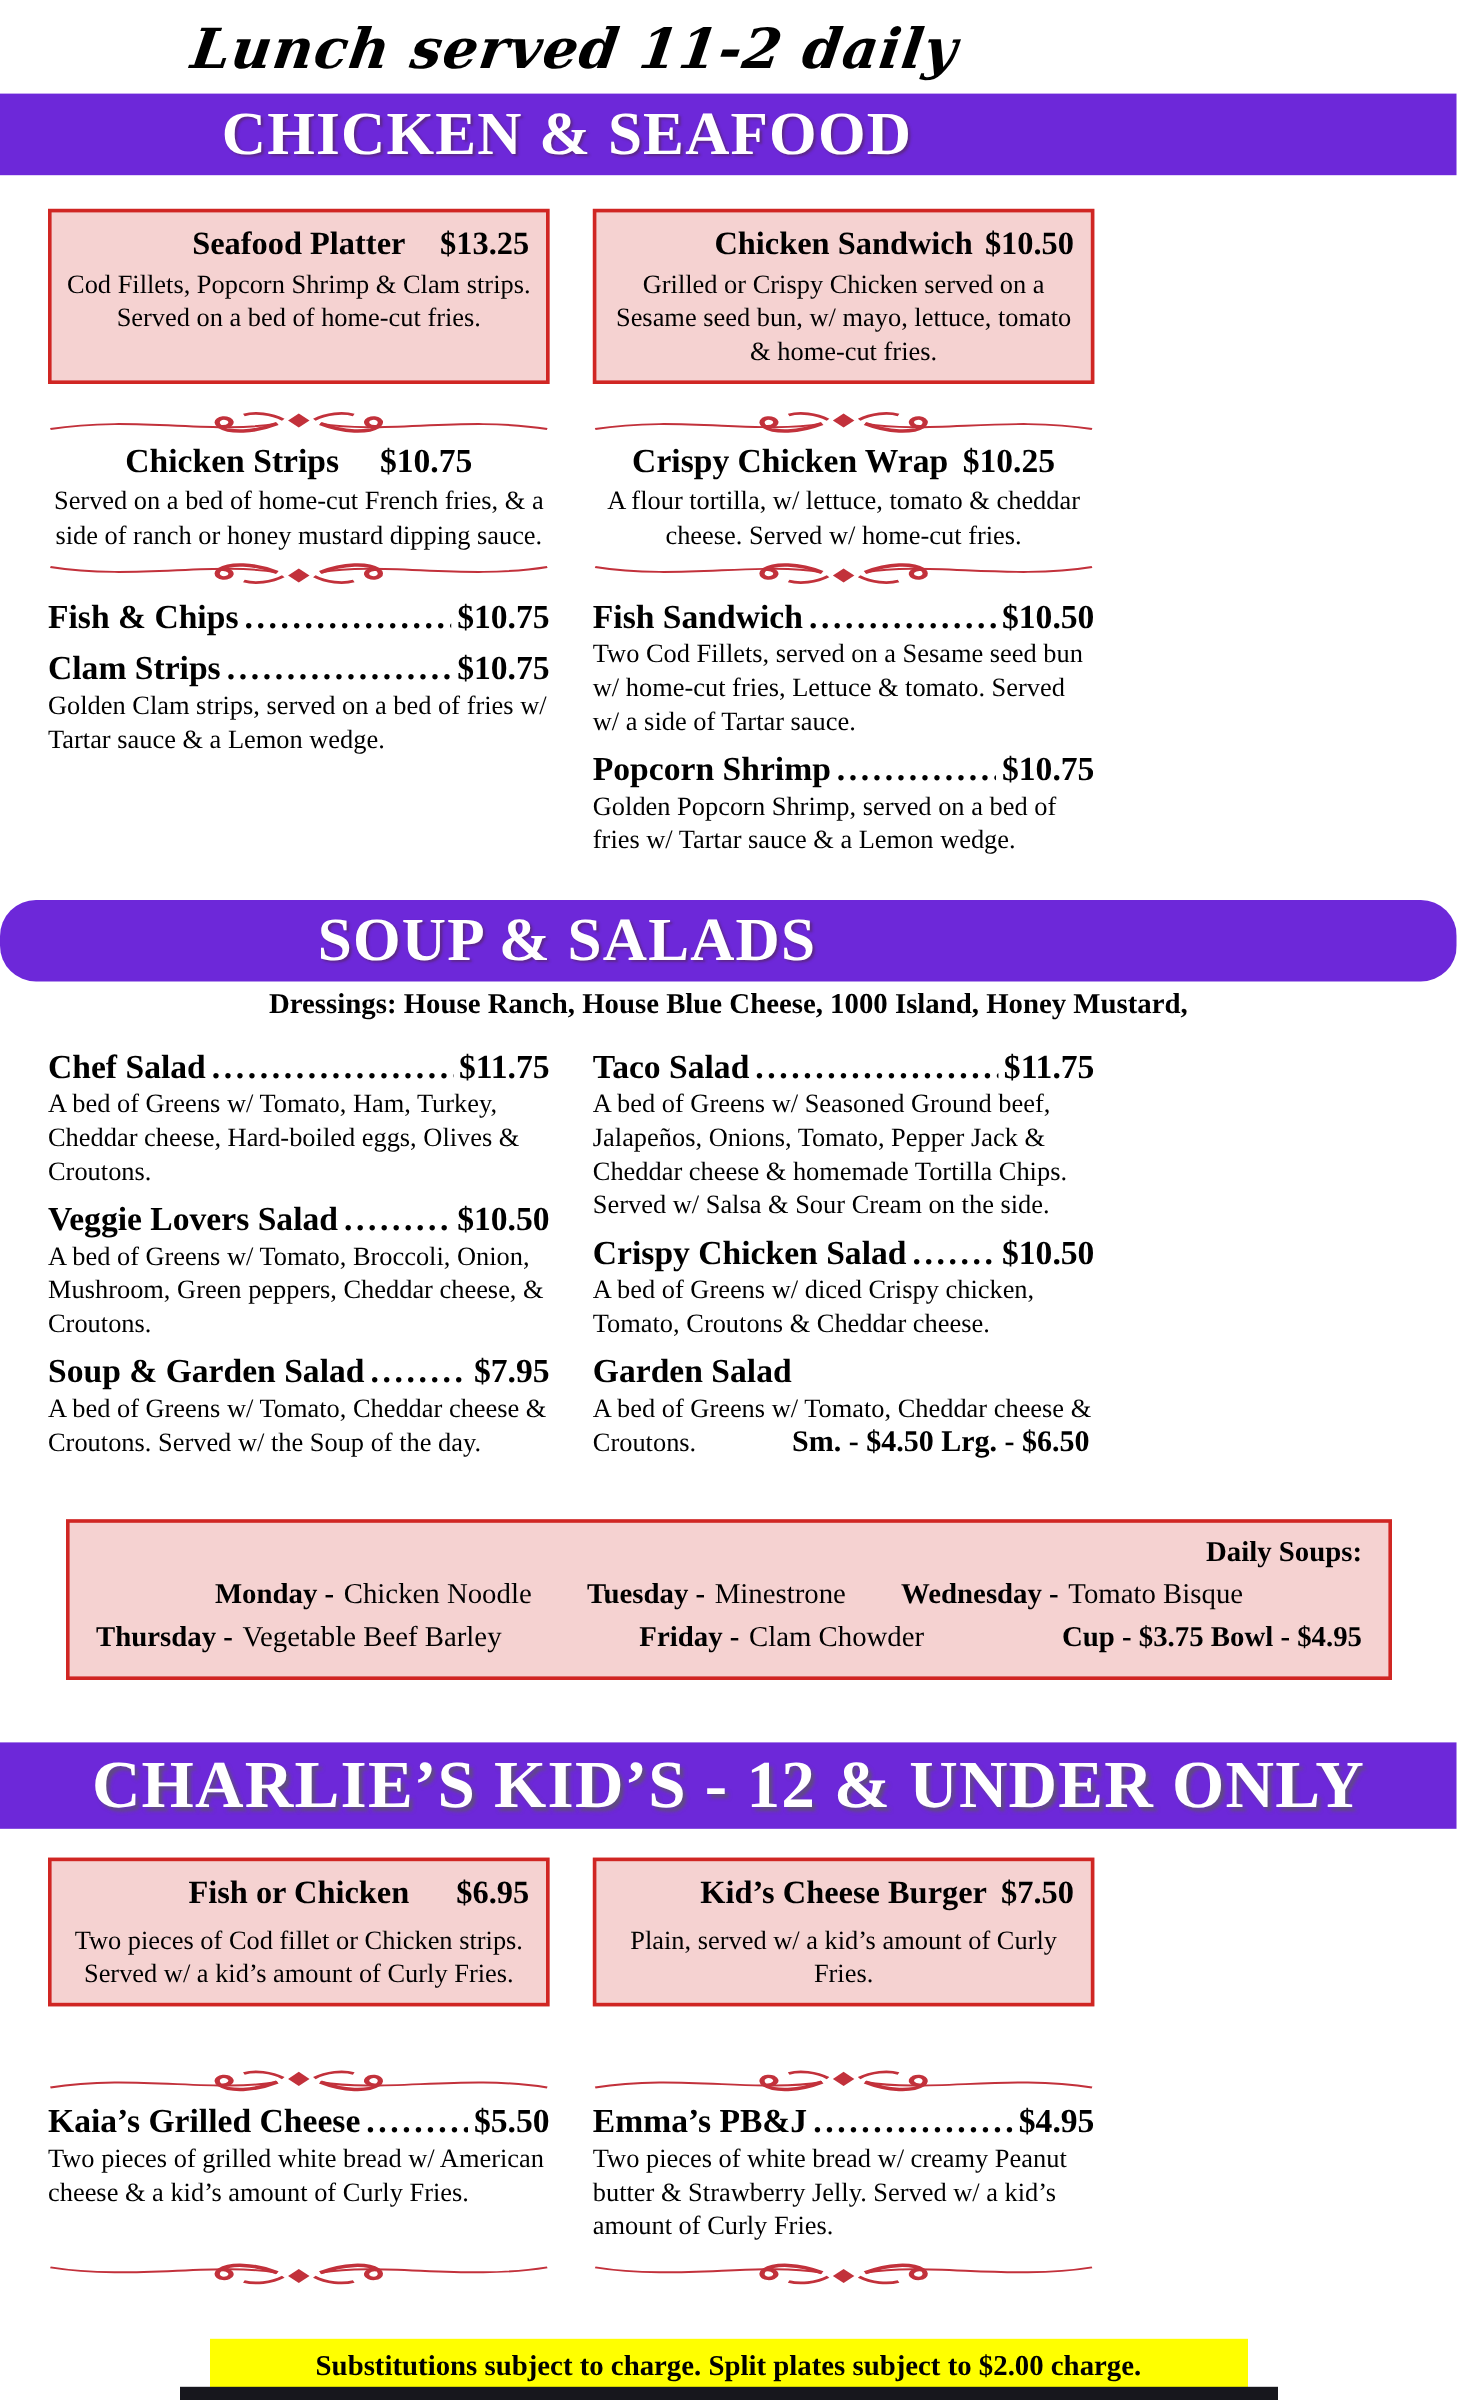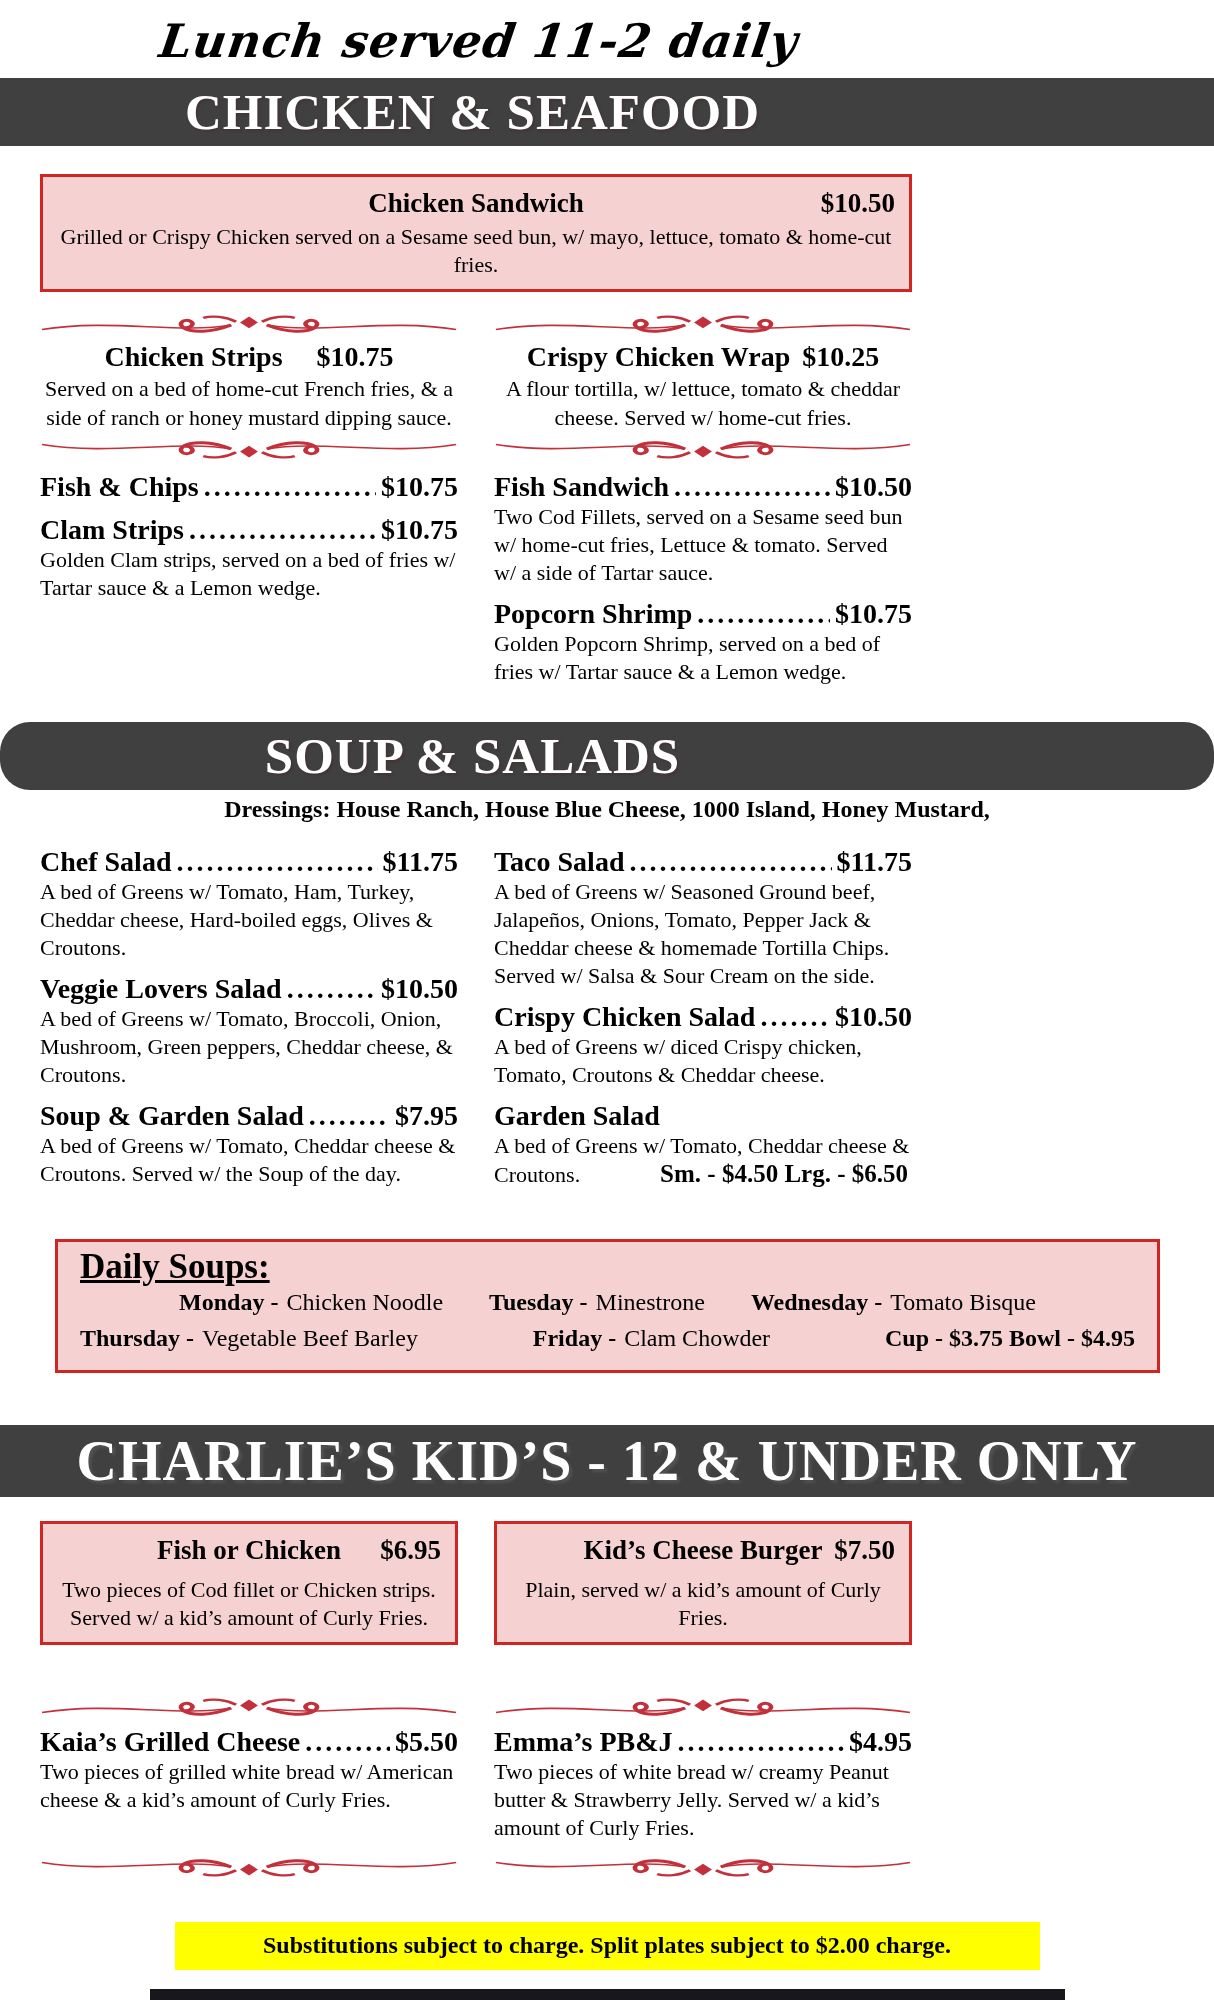--- a/index.html
+++ b/index.html
@@ -9,21 +9,21 @@
     background:#ffffff; overflow:hidden;
     font-family:"Liberation Serif", serif; color:#000;
   }
   
   .tagline {
     width:960px; padding-top:14px; text-align:center;
     font-family:"DejaVu Serif", serif; font-style:italic; font-weight:bold;
     font-size:46px; transform:skewX(-8deg); letter-spacing:1px;
   }
   
-  .banner { width:100%; background:#404040; margin-top:10px; }
+  .banner { width:100%; background:#6d28d9; margin-top:10px; }
   .banner .inner {
     display:block; width:945px; text-align:center; color:#fff;
     font-weight:bold; font-size:51px; line-height:68px; letter-spacing:1px;
     text-shadow:2px 2px 2px rgba(70,40,40,.45);
   }
   .banner.kids .inner {
     width:100%; font-size:56px; line-height:72px;
     text-shadow:3px 3px 3px rgba(90,90,90,.7);
   }
   
@@ -52,21 +52,21 @@
   .lists { margin-top:8px; }
   
   .dressings { text-align:center; font-weight:bold; font-size:24px; line-height:27px; margin-top:6px; }
   .salads { margin-top:22px; }
   .garden-line { display:flex; justify-content:space-between; align-items:baseline; padding-right:4px; }
   .garden-sizes { font-weight:bold; font-size:25px; }
   .soupbox {
     width:1105px; margin:40px 0 0 55px; background:#F5D2D1;
     border:3px solid #D02623; padding:8px 22px 14px;
   }
-  .soup-title { text-align:left; font-weight:bold; font-size:35px; line-height:34px; text-decoration:underline; }
+  .soup-title { text-align:right; font-weight:bold; font-size:24px; line-height:34px; }
   .soup-line { display:flex; justify-content:center; gap:46px; font-size:24px; line-height:36px; }
   .soup-line.l2 { justify-content:space-between; gap:0; }
   .pair { display:inline-flex; gap:8px; white-space:nowrap;justify-content:space-between; }
   .pair b { white-space:nowrap; }
   .soup-prices { font-weight:bold; white-space:nowrap; }
   
   .banner.kids { margin-top:52px; }
   .kidboxes { margin-top:24px; align-items:stretch; }
   
   .note {
@@ -101,20 +101,27 @@
 
   <div class="tagline">Lunch served 11-2 daily</div>
 
   <div class="banner">
     <span class="inner">CHICKEN &amp; SEAFOOD</span>
   </div>
 
   <div class="row" style="margin-top:28px; align-items:stretch;">
     <div class="pinkbox">
       <div class="pb-title">
+        <span>Seafood Platter</span>
+        <span class="pb-price">$13.25</span>
+      </div>
+      <div class="pb-desc">Cod Fillets, Popcorn Shrimp &amp; Clam strips. Served on a bed of home-cut fries.</div>
+    </div>
+    <div class="pinkbox">
+      <div class="pb-title">
         <span>Chicken Sandwich</span>
         <span class="pb-price">$10.50</span>
       </div>
       <div class="pb-desc">Grilled or Crispy Chicken served on a Sesame seed bun, w/ mayo, lettuce, tomato &amp; home-cut fries.</div>
     </div>
   </div>
 
   <div class="row divrow">
     <div class="col">
         <svg class="flo">

